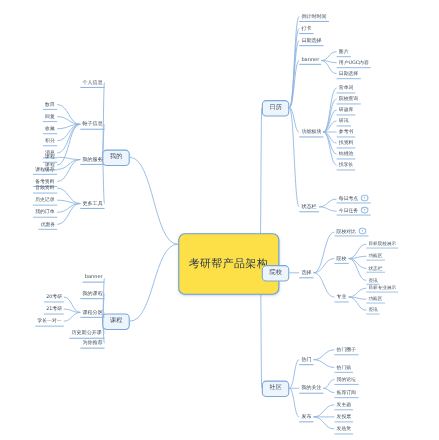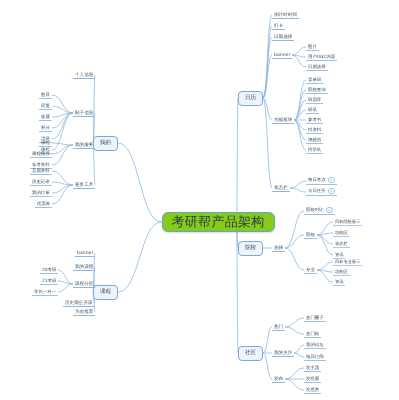--- a/index.html
+++ b/index.html
@@ -5,22 +5,22 @@
   html,body{margin:0;padding:0;}
   body{width:399px;height:400px;background:#ffffff;
        font-family:"DejaVu Sans","Liberation Sans",sans-serif;
        overflow:hidden;position:relative;}
   #canvas{position:absolute;left:0;top:0;width:399px;height:400px;}
   svg.links{position:absolute;left:0;top:0;width:399px;height:400px;pointer-events:none;}
   .node{position:absolute;white-space:nowrap;box-sizing:border-box;}
 
   
   .root{
-    border:1.2px solid #6b9fd4;background:#84cc16;color:#2b3a4a;
-    border-radius:6px;padding:0 9px;font-size:13px;letter-spacing:.3px;
+    border:1.2px solid #6b9fd4;background:#fde047;color:#2b3a4a;
+    border-radius:6px;padding:20px 9px;font-size:10px;letter-spacing:.3px;
     box-shadow:0 1px 2px rgba(80,120,170,.25);
   }
   
   .lvl1{
     border:1px solid #7aa8d8;background:#eef4fc;color:#35475c;
     border-radius:4px;padding:2.5px 6px;font-size:5.6px;
   }
   
   .lvl2,.lvl3,.lvl4{
     color:#3c4a5a;font-size:4.6px;padding:0 2px 1px 2px;

